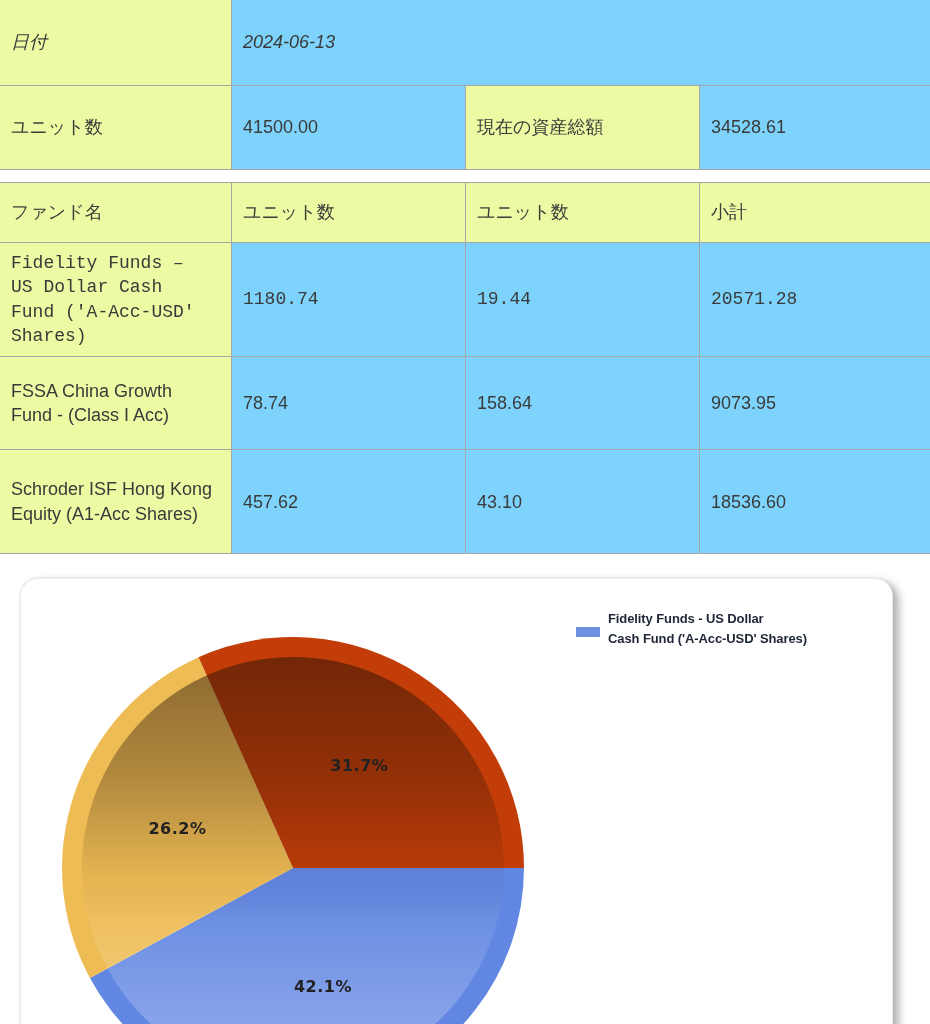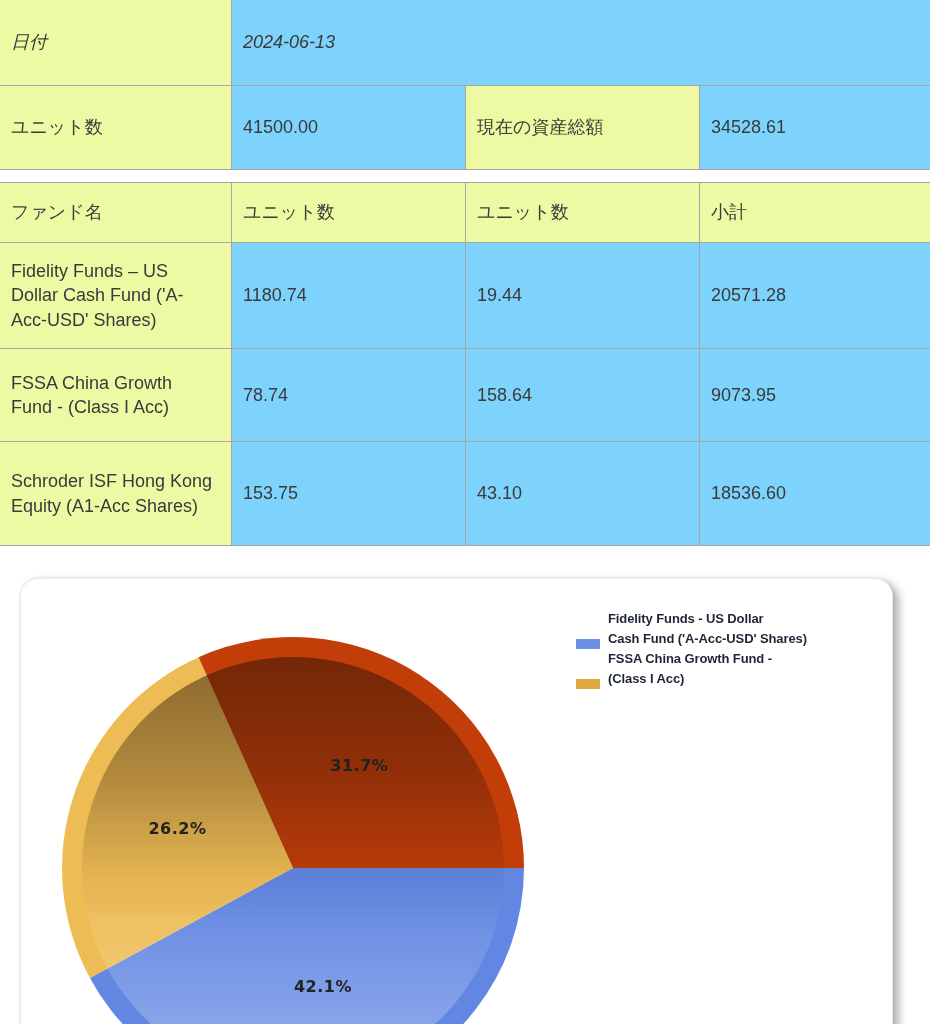--- a/index.html
+++ b/index.html
@@ -14,37 +14,37 @@
            color:#3a3a3a; line-height:1.35; word-wrap:break-word; }
   .cell-label { background:#edfaa3; }
   .cell-value { background:#7dd3fc; }
 
   #summary-table { top:-1px; left:-1px; width:932px; }
   #summary-table tr:nth-child(1) { height:86px;font-style:italic; }
   #summary-table tr:nth-child(2) { height:84px; }
 
   #funds-table { top:182px; left:-1px; width:932px; }
   #funds-table tr.hdr   { height:60px; }
-  #funds-table tr.row-0 { height:106px; }
+  #funds-table tr.row-0 { height:106px;font-family:Liberation Mono, monospace; }
   #funds-table tr.row-1 { height:93px; }
   #funds-table tr.row-2 { height:104px; }
 
   
   #chart-card { position:absolute; left:20px; top:578px; width:873px; height:520px;
                 background:#ffffff; border:1px solid #ebebeb; border-radius:18px;
                 box-shadow:6px 4px 9px rgba(0,0,0,0.30), 0 0 3px rgba(0,0,0,0.10); }
   #pie-wrap { position:absolute; left:40px; top:57px; width:464px; height:464px; }
   #pie-svg  { width:464px; height:464px; display:block; }
   .pie-label { font-family:"DejaVu Sans", sans-serif; font-size:16px; font-weight:bold;
                fill:#222222; letter-spacing:0.5px; }
 
   
   #legend { position:absolute; left:555px; top:30px; width:310px;
             display:flex; flex-direction:column; }
-  .legend-item { display:flex; align-items:flex-end; margin:0 0 0 0; }
+  .legend-item { display:flex; align-items:center; margin:0 0 0 0; }
   .legend-swatch { width:24px; height:10px; margin:5px 8px 0 0; flex:0 0 24px; }
   .legend-text { font-size:13px; font-weight:bold; color:#1e2635; line-height:20px;
                  white-space:pre-line; letter-spacing:-0.1px; }
 </style>
 </head>
 <body>
 
 <table id="summary-table">
   <colgroup>
       <col style="width:232px">
@@ -87,21 +87,21 @@
     <td class="cell-value">20571.28</td>
   </tr>
   <tr class="row-1">
     <td class="cell-label">FSSA China Growth Fund - (Class I Acc)</td>
     <td class="cell-value">78.74</td>
     <td class="cell-value">158.64</td>
     <td class="cell-value">9073.95</td>
   </tr>
   <tr class="row-2">
     <td class="cell-label">Schroder ISF Hong Kong Equity (A1-Acc Shares)</td>
-    <td class="cell-value">153.75</td>
+    <td class="cell-value">457.62</td>
     <td class="cell-value">43.10</td>
     <td class="cell-value">18536.60</td>
   </tr>
 </tbody>
   </table>
 
 <div id="chart-card">
   <div id="pie-wrap">
     <svg id="pie-svg" viewBox="0 0 464 464" xmlns="http://www.w3.org/2000/svg">
       <defs>
@@ -126,19 +126,14 @@
         </g>
     </svg>
   </div>
 
   <div id="legend">
     <div class="legend-item">
       <span class="legend-swatch" style="background: rgb(108, 144, 225);"></span>
       <span class="legend-text">Fidelity  Funds - US Dollar
 Cash Fund ('A-Acc-USD' Shares)</span>
     </div>
-    <div class="legend-item">
-      <span class="legend-swatch" style="background: rgb(226, 169, 62);"></span>
-      <span class="legend-text">FSSA China Growth Fund -
-(Class I Acc)</span>
-    </div>
   </div>
 </div>
 
 </body></html>

